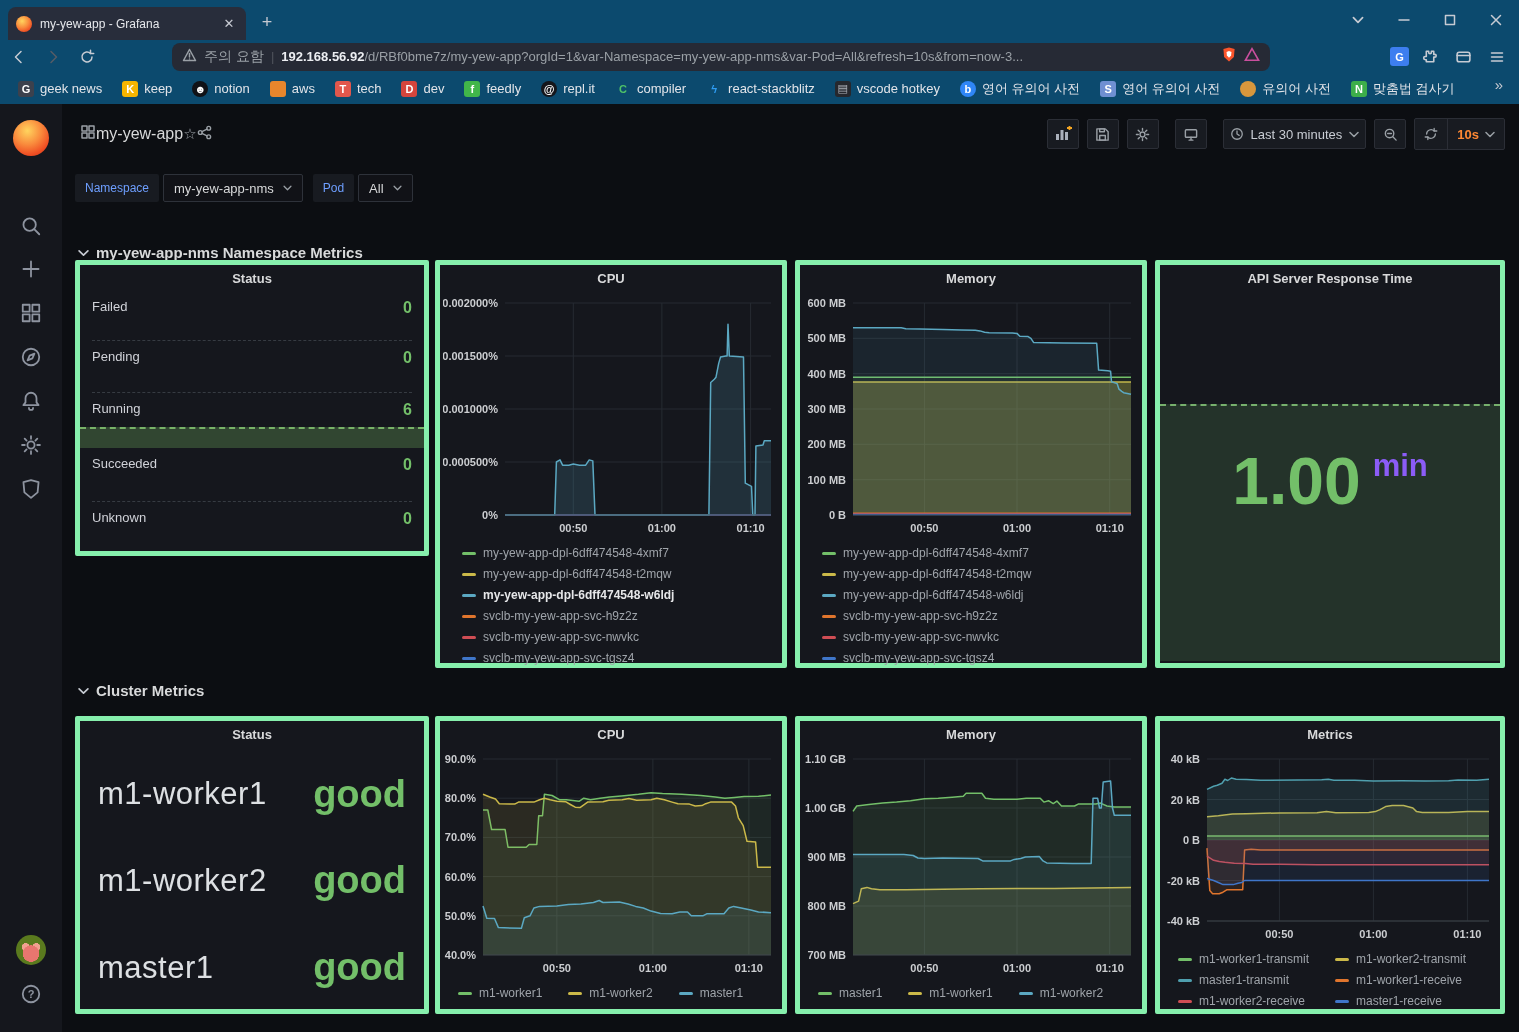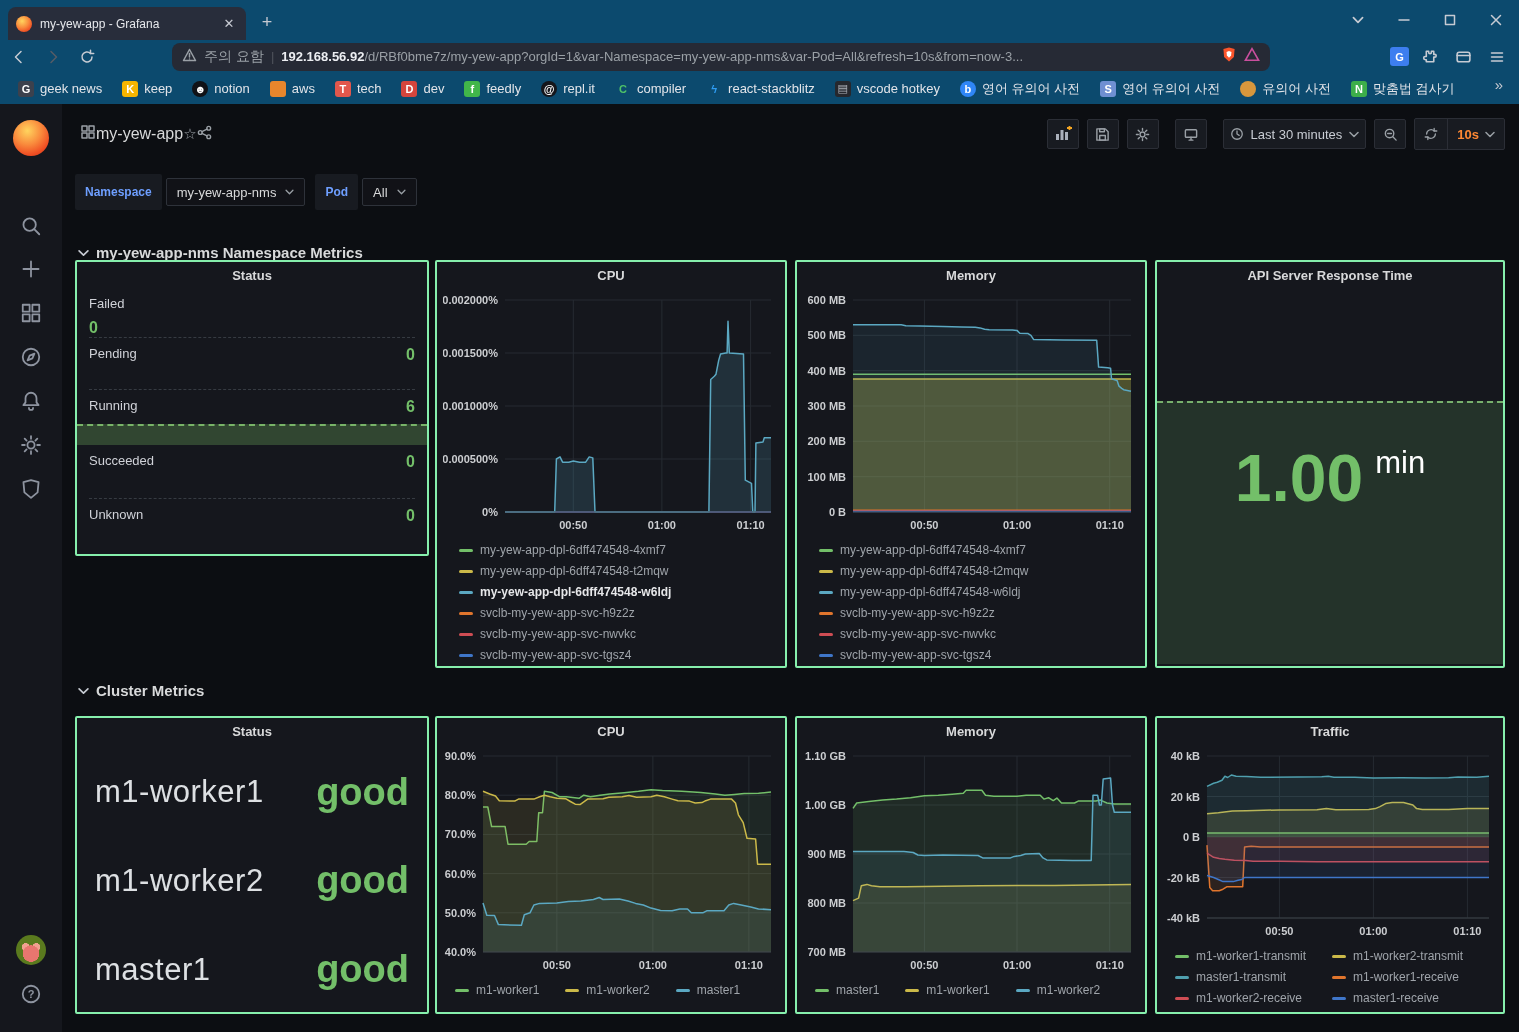--- a/index.html
+++ b/index.html
@@ -54,47 +54,47 @@
   .tbtn{height:30px;min-width:32px;background:#181b21;border:1px solid #2b2e36;border-radius:2px;
         display:flex;align-items:center;justify-content:center;padding:0 6px;box-sizing:border-box;gap:7px}
   .tbtn.gap{margin-left:8px}
   .tbtn .txt{font-size:13px;color:#c9cdd4}
   .refresh-group{display:flex;height:30px;border:1px solid #2b2e36;border-radius:2px;background:#181b21;align-items:center}
   .rg-seg{display:flex;align-items:center;gap:6px;padding:0 9px;height:100%}
   .rg-seg+.rg-seg{border-left:1px solid #2b2e36}
   .rg-int{font-size:13px;font-weight:700;color:#ff8833}
   .vars{position:absolute;left:13px;top:70px;display:flex;gap:10px}
   .var{display:flex;align-items:center;gap:4px}
-  .var-label{height:36px;display:flex;align-items:center;padding:0 10px;background:#181b21;border-radius:2px;
-             color:#6e9fff;font-size:12px;font-weight:700}
+  .var-label{height:28px;display:flex;align-items:center;padding:0 10px;background:#181b21;border-radius:2px;
+             color:#6e9fff;font-size:12px;font-weight:400}
   .var-value{height:26px;display:flex;align-items:center;gap:9px;padding:0 10px;background:#111217;
              border:1px solid #2e323a;border-radius:2px;color:#d8d9da;font-size:13px}
   .section-h{position:absolute;display:flex;align-items:center;gap:7px;font-size:15px;font-weight:700;color:#d8d9da}
-  .panel{position:absolute;background:#15171d;border:2px solid #86efac;border-radius:2px;box-sizing:border-box}
+  .panel{position:absolute;background:#15171d;border:5px solid #86efac;border-radius:2px;box-sizing:border-box}
   .ptitle{height:26px;display:flex;align-items:center;justify-content:center;font-size:13px;font-weight:700;color:#d8d9da}
   
   .srows{padding:0 12px}
   .srow{display:flex;justify-content:space-between;align-items:flex-start;padding-top:8px;box-sizing:border-box;
         border-bottom:1px dashed #363b42}
   .srow.no-sep{border-bottom:none}
   .srow .lab{font-size:13px;color:#d0d2d8}
   .srow .val{font-size:16px;font-weight:700;color:#73bf69}
   .hbar{height:19px;margin:0 -12px;background:rgba(110,170,92,0.32);border-top:2px dashed #78b368}
   
   .crows{height:calc(100% - 28px);display:flex;flex-direction:column;justify-content:space-around;padding:4px 18px 14px}
   .crow{display:flex;justify-content:space-between;align-items:center}
   .crow .lab{font-size:31px;color:#dde0e3;letter-spacing:.5px}
   .crow .val{font-size:38px;font-weight:700;color:#73bf69}
   
   .api-body{height:calc(100% - 28px);display:flex;flex-direction:column}
   .api-dark{height:113px}
   .api-zone{flex:1;background:rgba(115,191,105,0.17);border-top:2px dashed rgba(134,199,121,0.85);
             display:flex;justify-content:center;align-items:flex-start;padding-top:42px}
   .api-val{font-size:66px;font-weight:700;color:#73bf69;line-height:1}
-  .api-unit{font-size:31px;font-weight:400;color:#ffffff;margin-left:12px}
+  .api-unit{font-size:31px;font-weight:700;color:#8b5cf6;margin-left:12px}
   
   svg.chart{display:block;margin:2px auto 0}
   svg.chart .grid{stroke:#262b32;stroke-width:1}
   svg.chart text{font-family:"Liberation Sans","DejaVu Sans",sans-serif}
   svg.chart .tick{fill:#ccced1;font-size:11px;font-weight:600}
   .legend{padding-left:22px;margin-top:6px}
   .lgi{display:flex;align-items:center;gap:7px;font-size:12px;color:#9fa4aa;line-height:21px;white-space:nowrap}
   .lgi.emph{color:#e6e7e9;font-weight:700}
   .sw{width:14px;height:3px;border-radius:2px;flex:none}
   .legend.row{display:flex;gap:26px;padding-left:18px}
@@ -438,21 +438,21 @@
     <div class="section-h" style="left:16px;top:578px">
       <svg width="11" height="8" viewBox="0 0 10 7">
           <path class="ic" d="M1 1.5 L5 5.5 L9 1.5"></path>
         </svg>
       <span>Cluster Metrics</span>
     </div>
 
     <div class="panel" style="left:13px;top:156px;width:354px;height:296px">
       <div class="ptitle">Status</div>
       <div class="srows" id="ns-status-rows">
-          <div class="srow" style="height: 50px; flex-direction: column;">
+          <div class="srow" style="height: 50px;">
             <span class="lab">Failed</span>
             <span class="val">0</span>
           </div>
           <div class="srow" style="height: 52px;">
             <span class="lab">Pending</span>
             <span class="val">0</span>
           </div>
           <div class="srow no-sep" style="height: 34px;">
             <span class="lab">Running</span>
             <span class="val">6</span>
@@ -698,21 +698,21 @@
             <span>m1-worker1</span>
           </div>
           <div class="lgi">
             <span class="sw" style="background: rgb(91, 168, 194);"></span>
             <span>m1-worker2</span>
           </div>
         </div>
     </div>
 
     <div class="panel" style="left:1093px;top:612px;width:350px;height:298px">
-      <div class="ptitle">Traffic</div>
+      <div class="ptitle">Metrics</div>
       <svg class="chart" width="334" height="194">
           <line class="grid" x1="44" y1="172.0" x2="326" y2="172.0"></line>
           <text class="tick" x="37" y="176" text-anchor="end">-40 kB</text>
           <line class="grid" x1="44" y1="131.5" x2="326" y2="131.5"></line>
           <text class="tick" x="37" y="135.5" text-anchor="end">-20 kB</text>
           <line class="grid" x1="44" y1="91.0" x2="326" y2="91.0"></line>
           <text class="tick" x="37" y="95" text-anchor="end">0 B</text>
           <line class="grid" x1="44" y1="50.5" x2="326" y2="50.5"></line>
           <text class="tick" x="37" y="54.5" text-anchor="end">20 kB</text>
           <line class="grid" x1="44" y1="10.0" x2="326" y2="10.0"></line>

